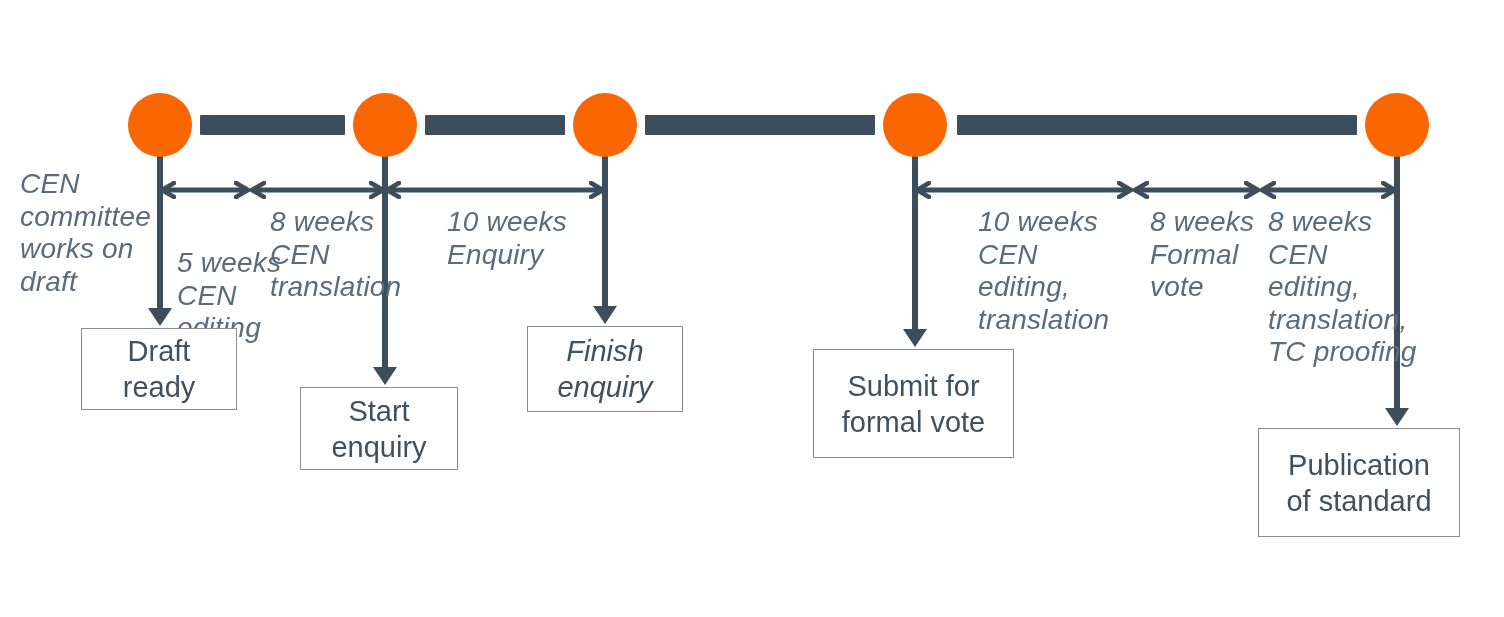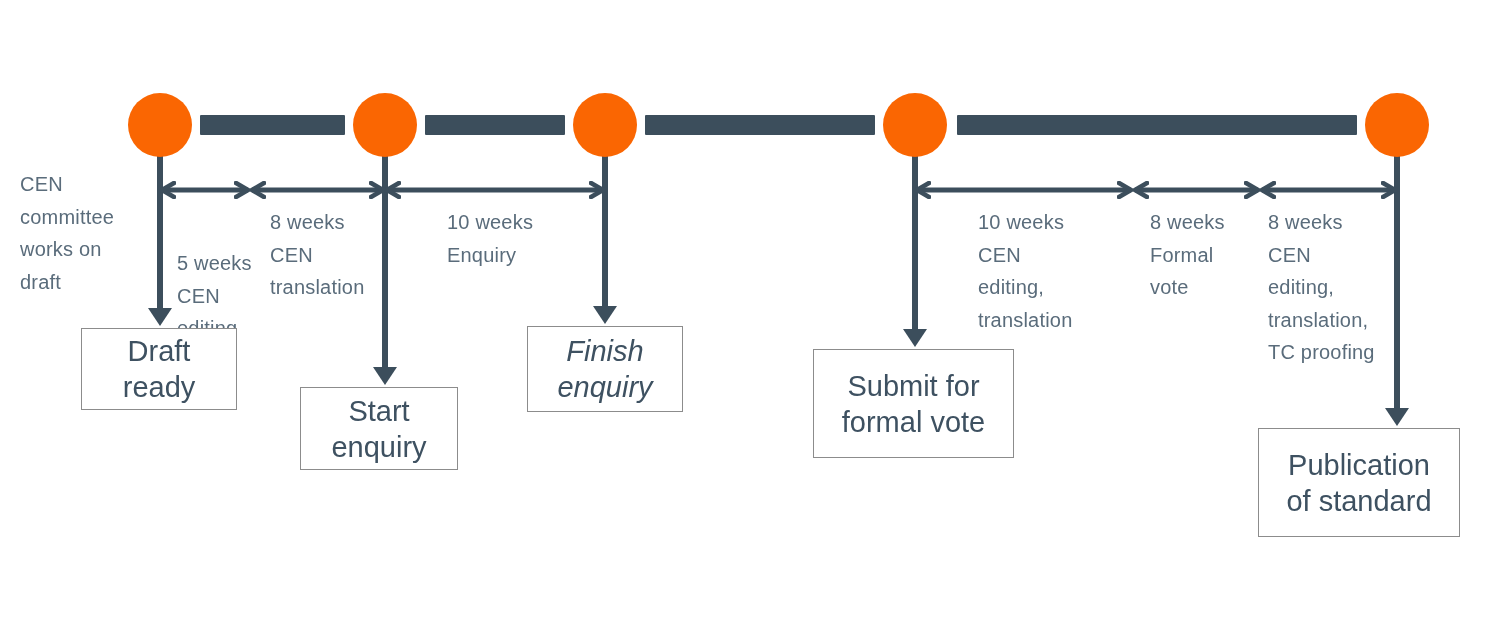--- a/index.html
+++ b/index.html
@@ -27,24 +27,25 @@
   .bar { fill: var(--line-slate); }
   .dot { fill: var(--accent-orange); }
   .vline { stroke: var(--line-slate); stroke-width: 6; }
   .dline { stroke: var(--line-slate); stroke-width: 5; }
   .chev { stroke: var(--line-slate); stroke-width: 4.5; fill: none; stroke-linecap: round; }
   .tri { fill: var(--line-slate); }
 
   .note, .duration-label {
     position: absolute;
     white-space: pre-line;
-    font-size: 20px;
+    font-size: 28px;
     line-height: 32.5px;
     color: var(--label-text);
     letter-spacing: 0.2px;
+    font-style: italic;
   }
   .milestone-box {
     position: absolute;
     border: 1.5px solid var(--box-border);
     background: #ffffff;
     display: flex;
     align-items: center;
     justify-content: center;
     text-align: center;
     white-space: pre-line;

